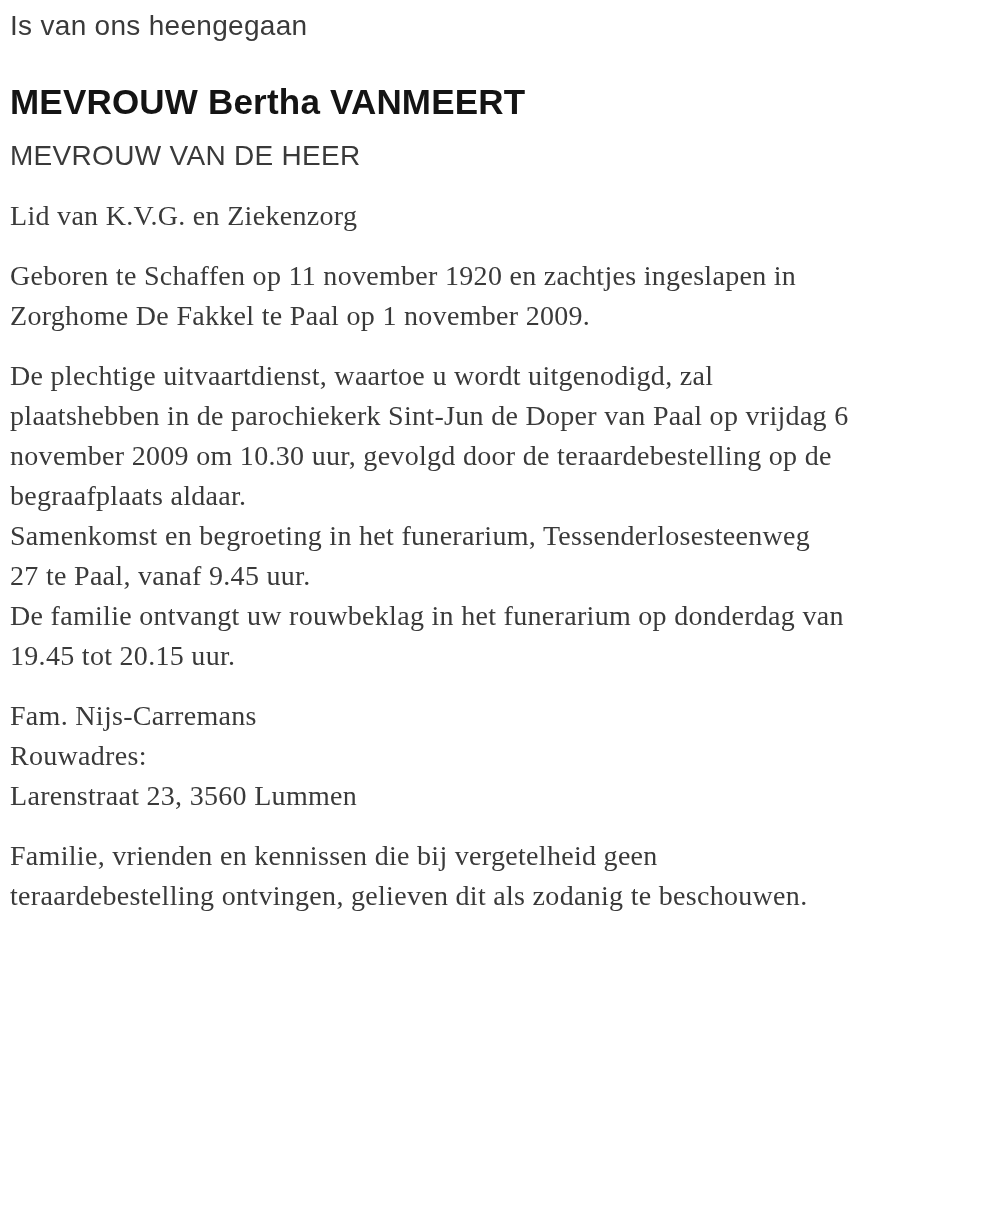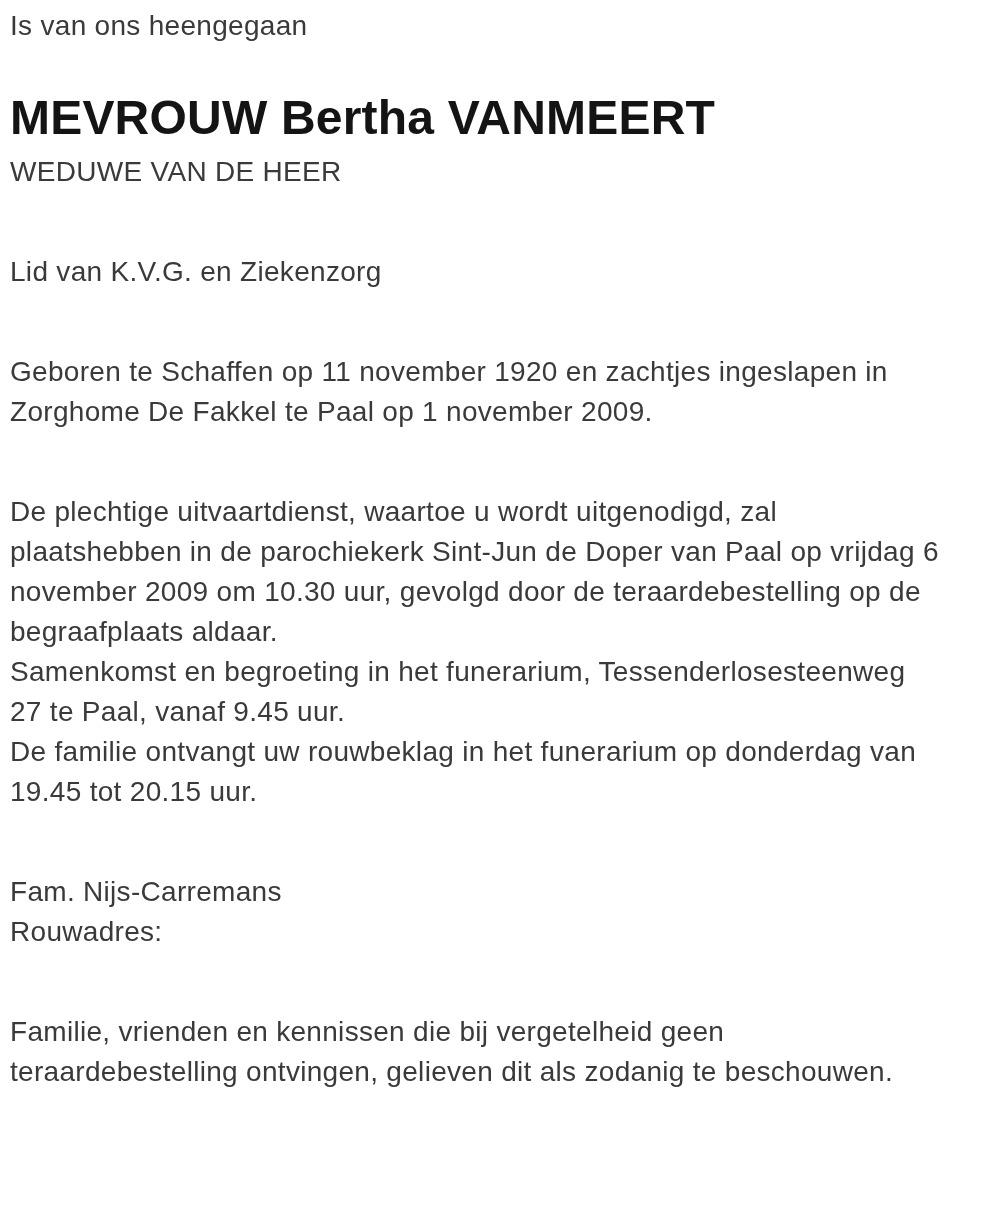--- a/index.html
+++ b/index.html
@@ -22,47 +22,47 @@
   }
   p { margin: 0; }
   .body-text {
     font-size: 28px;
     line-height: 40px;
     letter-spacing: 0.3px;
     white-space: pre-line;
     color: #3a3a3a;
   }
   .title {
-    margin: 46px 0 8px 0;
-    font-size: 48px;
+    margin: 30px 0 8px 0;
+    font-size: 35px;
     line-height: 52px;
     font-weight: 700;
     letter-spacing: 0.2px;
     color: #141414;
     white-space: nowrap;
   }
-  .section { margin-top: 60px; }
+  .section { margin-top: 20px; font-family: Liberation Serif, serif; }
   .footer-text {
     font-size: 28px;
     line-height: 40px;
     letter-spacing: 0.3px;
     color: #b3b1b1;
     white-space: pre-line;
   }
 </style>
 </head>
 <body>
 
 <main class="page">
 
   <p class="body-text">Is van ons heengegaan</p>
 
   <h1 class="title">MEVROUW Bertha VANMEERT</h1>
 
-  <p class="body-text">WEDUWE VAN DE HEER</p>
+  <p class="body-text">MEVROUW VAN DE HEER</p>
 
 
   <p class="body-text section">Lid van K.V.G. en Ziekenzorg</p>
 
   <p class="body-text section">Geboren te Schaffen op 11 november 1920 en zachtjes ingeslapen in
 Zorghome De Fakkel te Paal op 1 november 2009.</p>
 
   <div class="section">
     <p class="body-text">De plechtige uitvaartdienst, waartoe u wordt uitgenodigd, zal
 plaatshebben in de parochiekerk Sint-Jun de Doper van Paal op vrijdag 6
@@ -70,19 +70,20 @@
 begraafplaats aldaar.</p>
     <p class="body-text">Samenkomst en begroeting in het funerarium, Tessenderlosesteenweg
 27 te Paal, vanaf 9.45 uur.</p>
     <p class="body-text">De familie ontvangt uw rouwbeklag in het funerarium op donderdag van
 19.45 tot 20.15 uur.</p>
   </div>
 
   <div class="section">
     <p class="body-text">Fam. Nijs-Carremans</p>
     <p class="body-text">Rouwadres:</p>
+    <p class="body-text">Larenstraat 23, 3560 Lummen</p>
   </div>
 
   <p class="body-text section">Familie, vrienden en kennissen die bij vergetelheid geen
 teraardebestelling ontvingen, gelieven dit als zodanig te beschouwen.</p>
 
 
 </main>
 
 </body></html>

